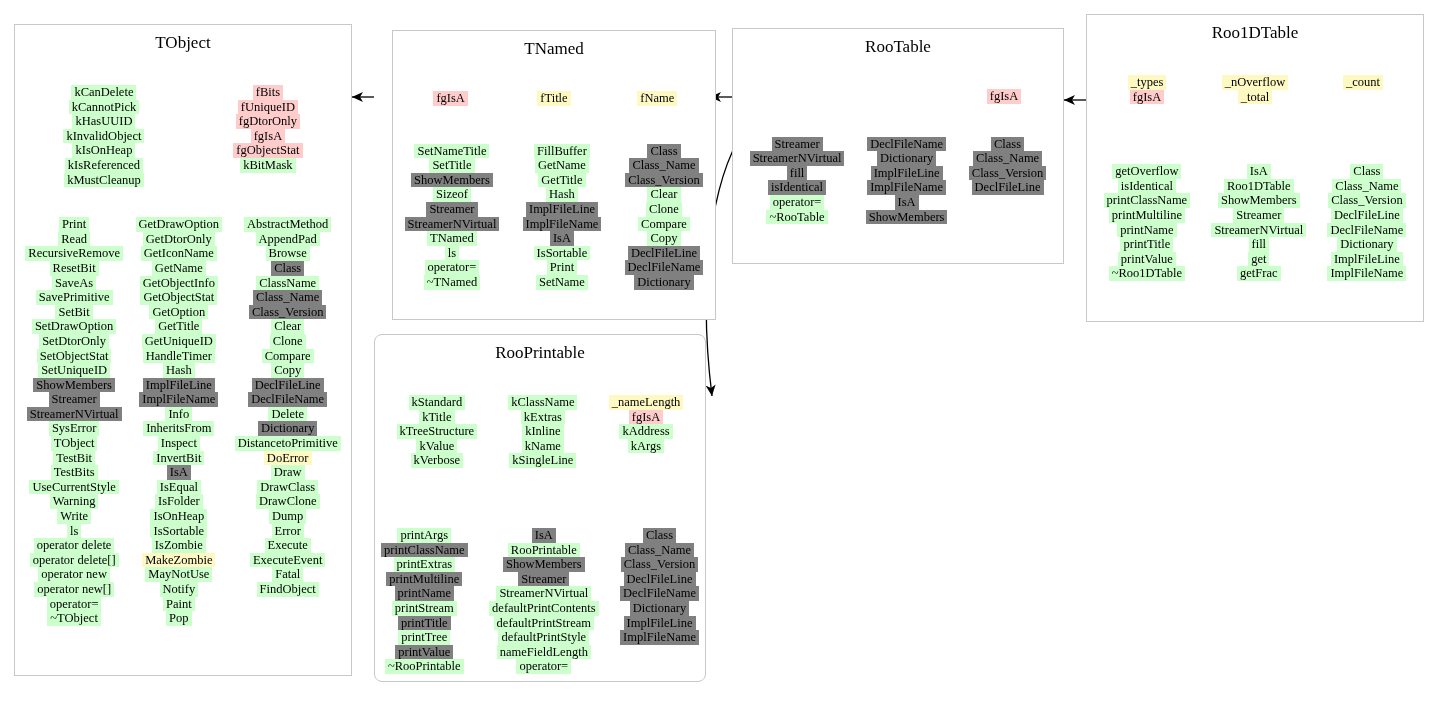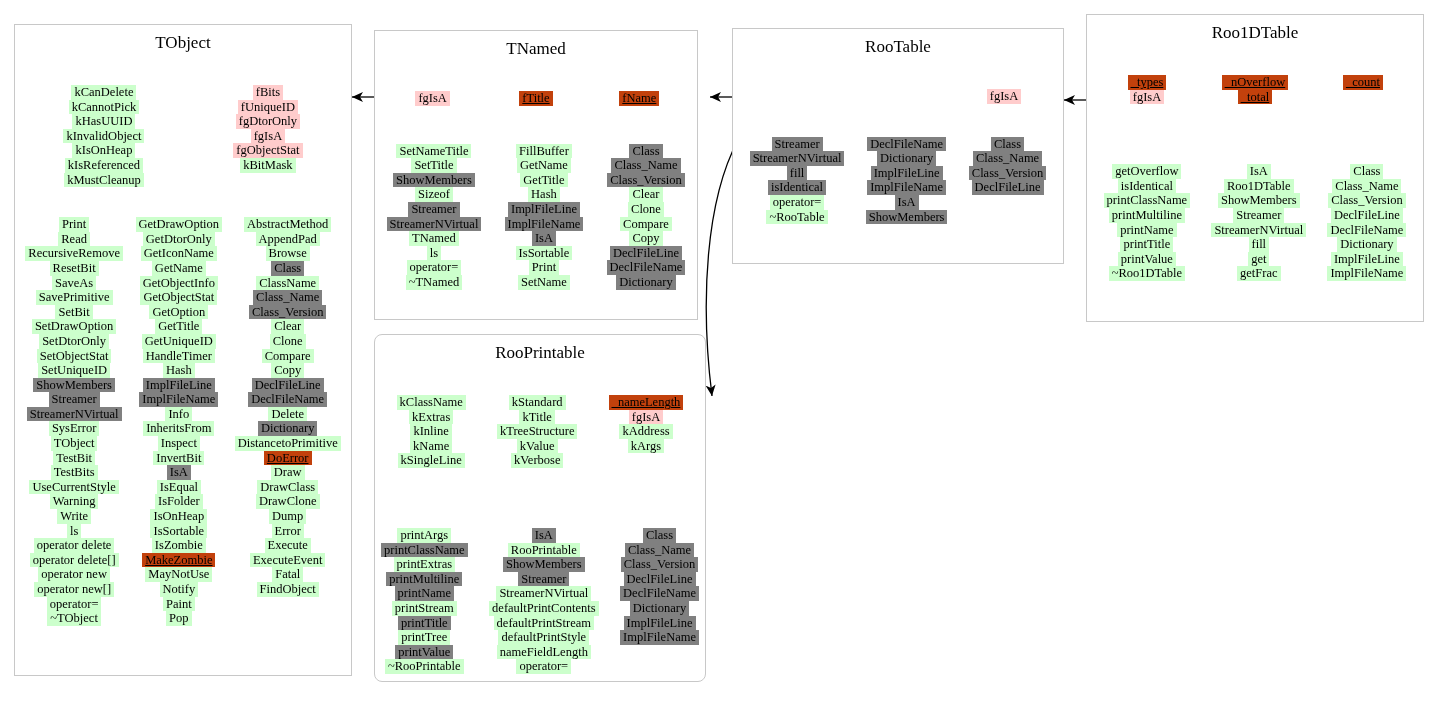--- a/index.html
+++ b/index.html
@@ -37,21 +37,21 @@
   .mem{
     font-size:12.5px;
     line-height:14.6px;
     white-space:nowrap;
     text-align:center;
     padding:0 3px;
     box-sizing:border-box;
   }
   .hl-green{background:#ccffcc;}
   .hl-pink{background:#ffcccc;}
-  .hl-yellow{background:#c2410c;text-decoration:underline;}
+  .hl-yellow{background:#fef9c3;}
   .hl-gray{background:#808080;}
 
   
   .attr-sect{margin-top:14px;}
   .meth-sect{margin-top:14px;}
 
   svg.edges{
     position:absolute;left:0;top:0;width:1437px;height:709px;
     pointer-events:none;
   }
@@ -189,21 +189,21 @@
         <div class="mem hl-green">Dump</div>
         <div class="mem hl-green">Error</div>
         <div class="mem hl-green">Execute</div>
         <div class="mem hl-green">ExecuteEvent</div>
         <div class="mem hl-green">Fatal</div>
         <div class="mem hl-green">FindObject</div>
       </div>
   </div>
 </div>
 
-<div class="class-box" style="left:374px;top:30px;width:324px;height:290px;">
+<div class="class-box" style="left:392px;top:30px;width:324px;height:290px;">
   <div class="box-title">TNamed</div>
   <div class="cols attr-sect" style="margin-top:32px;padding:0 6px;">
     <div class="col" style="width:72px;">
         <div class="mem hl-pink">fgIsA</div>
       </div>
     <div class="col" style="width:72px;">
         <div class="mem hl-yellow">fTitle</div>
       </div>
     <div class="col" style="width:72px;">
         <div class="mem hl-yellow">fName</div>
@@ -330,32 +330,32 @@
         <div class="mem hl-green">ImplFileLine</div>
         <div class="mem hl-green">ImplFileName</div>
       </div>
   </div>
 </div>
 
 <div class="class-box" style="left:374px;top:334px;width:332px;height:348px;border-radius:8px;">
   <div class="box-title">RooPrintable</div>
   <div class="cols attr-sect" style="margin-top:32px;padding:0 6px;">
     <div class="col">
+        <div class="mem hl-green">kStandard</div>
+        <div class="mem hl-green">kTitle</div>
+        <div class="mem hl-green">kTreeStructure</div>
+        <div class="mem hl-green">kValue</div>
+        <div class="mem hl-green">kVerbose</div>
+      </div>
+    <div class="col">
         <div class="mem hl-green">kClassName</div>
         <div class="mem hl-green">kExtras</div>
         <div class="mem hl-green">kInline</div>
         <div class="mem hl-green">kName</div>
         <div class="mem hl-green">kSingleLine</div>
-      </div>
-    <div class="col">
-        <div class="mem hl-green">kStandard</div>
-        <div class="mem hl-green">kTitle</div>
-        <div class="mem hl-green">kTreeStructure</div>
-        <div class="mem hl-green">kValue</div>
-        <div class="mem hl-green">kVerbose</div>
       </div>
     <div class="col">
         <div class="mem hl-yellow">_nameLength</div>
         <div class="mem hl-pink">fgIsA</div>
         <div class="mem hl-green">kAddress</div>
         <div class="mem hl-green">kArgs</div>
       </div>
   </div>
   <div class="cols meth-sect" style="margin-top:60px;padding:0 6px;justify-content:space-between;">
     <div class="col">

